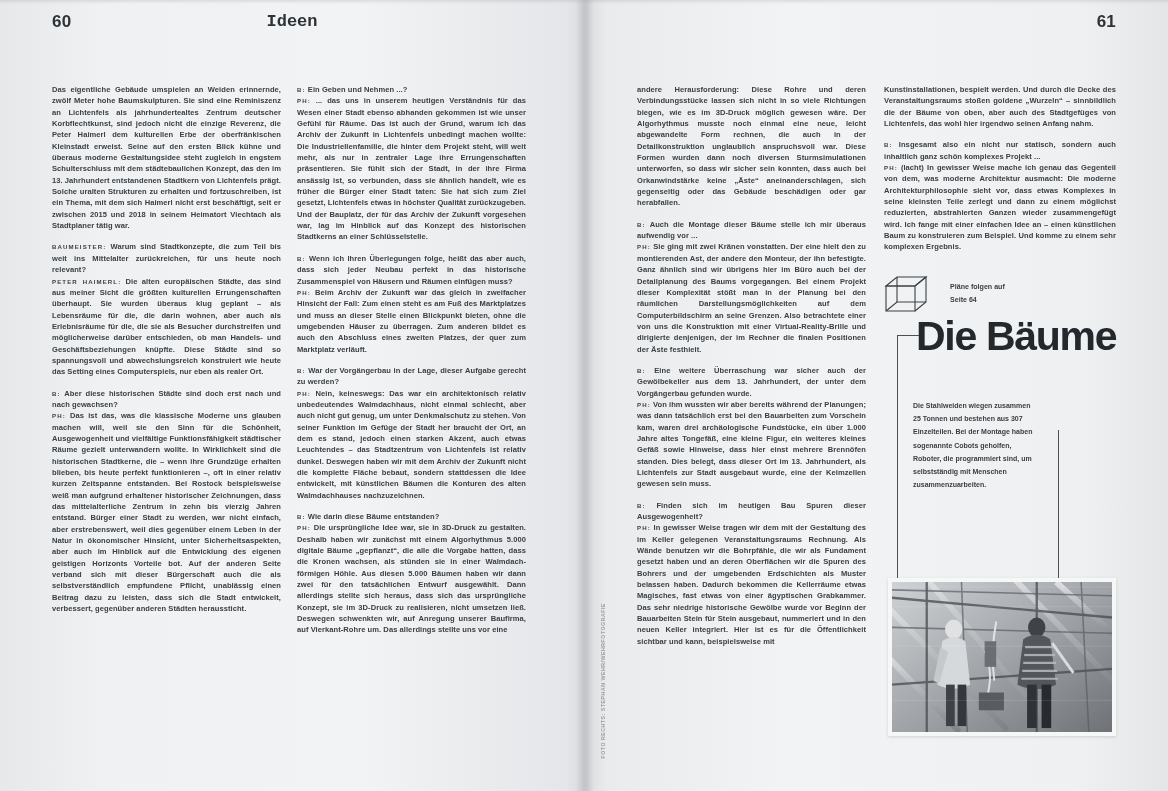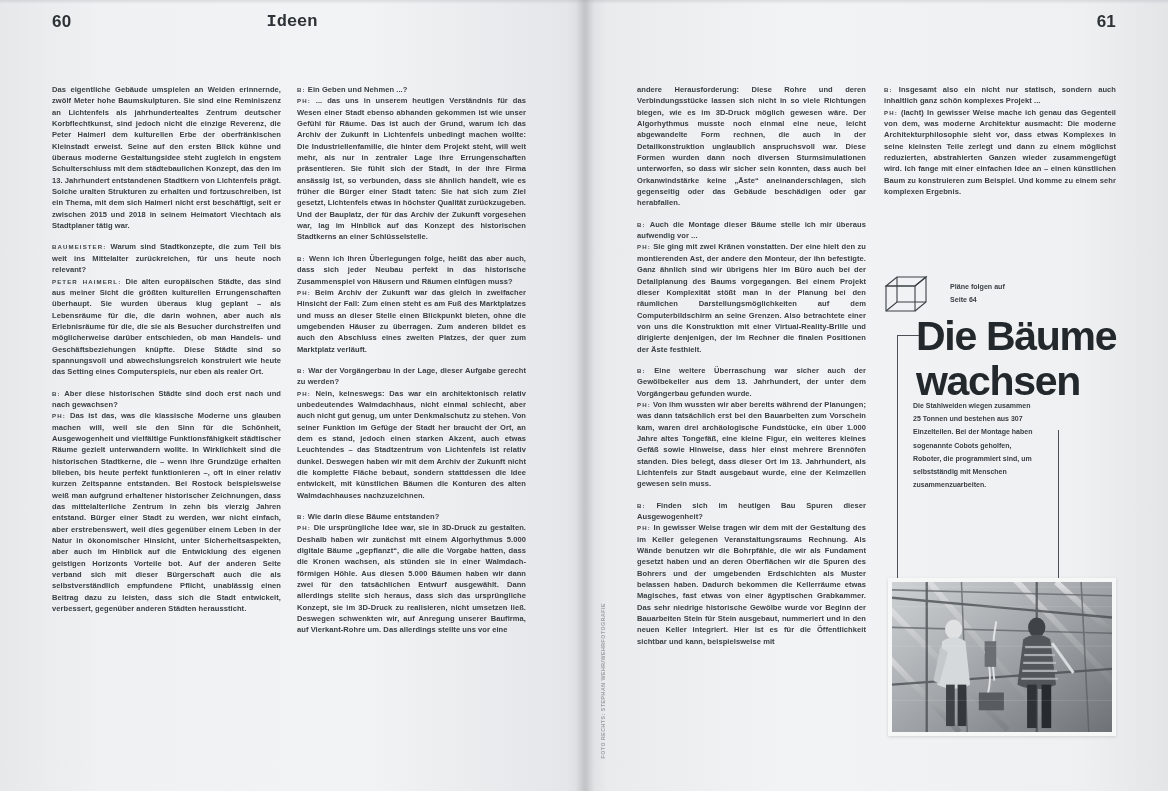--- a/index.html
+++ b/index.html
@@ -219,20 +219,21 @@
     <p>andere Herausforderung: Diese Rohre und deren Verbindungsstücke lassen sich nicht in so viele Richtungen biegen, wie es im 3D-Druck möglich gewesen wäre. Der Algorhythmus musste noch einmal eine neue, leicht abgewandelte Form rechnen, die auch in der Detailkonstruktion unglaublich anspruchsvoll war. Diese Formen wurden dann noch diversen Sturmsimulationen unterworfen, so dass wir sicher sein konnten, dass auch bei Orkanwindstärke keine „Äste“ aneinanderschlagen, sich gegenseitig oder das Gebäude beschädigen oder gar herabfallen.</p>
     <p class="qa"><span class="speaker">B:</span> <span>Auch die Montage dieser Bäume stelle ich mir überaus aufwendig vor ...</span></p>
     <p><span class="speaker">PH:</span> <span>Sie ging mit zwei Kränen vonstatten. Der eine hielt den zu montierenden Ast, der andere den Monteur, der ihn befestigte. Ganz ähnlich sind wir übrigens hier im Büro auch bei der Detailplanung des Baums vorgegangen. Bei einem Projekt dieser Komplexität stößt man in der Planung bei den räumlichen Darstellungsmöglichkeiten auf dem Computerbildschirm an seine Grenzen. Also betrachtete einer von uns die Konstruktion mit einer Virtual-Reality-Brille und dirigierte denjenigen, der im Rechner die finalen Positionen der Äste festhielt.</span></p>
     <p class="qa"><span class="speaker">B:</span> <span>Eine weitere Überraschung war sicher auch der Gewölbekeller aus dem 13. Jahrhundert, der unter dem Vorgängerbau gefunden wurde.</span></p>
     <p><span class="speaker">PH:</span> <span>Von ihm wussten wir aber bereits während der Planungen; was dann tatsächlich erst bei den Bauarbeiten zum Vorschein kam, waren drei archäologische Fundstücke, ein über 1.000 Jahre altes Tongefäß, eine kleine Figur, ein weiteres kleines Gefäß sowie Hinweise, dass hier einst mehrere Brennöfen standen. Dies belegt, dass dieser Ort im 13. Jahrhundert, als Lichtenfels zur Stadt ausgebaut wurde, eine der Keimzellen gewesen sein muss.</span></p>
     <p class="qa"><span class="speaker">B:</span> <span>Finden sich im heutigen Bau Spuren dieser Ausgewogenheit?</span></p>
     <p><span class="speaker">PH:</span> <span>In gewisser Weise tragen wir dem mit der Gestaltung des im Keller gelegenen Veranstaltungsraums Rechnung. Als Wände benutzen wir die Bohrpfähle, die wir als Fundament gesetzt haben und an deren Oberflächen wir die Spuren des Bohrers und der umgebenden Erdschichten als Muster belassen haben. Dadurch bekommen die Kellerräume etwas Magisches, fast etwas von einer ägyptischen Grabkammer. Das sehr niedrige historische Gewölbe wurde vor Beginn der Bauarbeiten Stein für Stein ausgebaut, nummeriert und in den neuen Keller integriert. Hier ist es für die Öffentlichkeit sichtbar und kann, beispielsweise mit</span></p>
   </div>
 
   <div class="col col-4">
+    <p>Kunstinstallationen, bespielt werden. Und durch die Decke des Veranstaltungsraums stoßen goldene „Wurzeln“ – sinnbildlich die der Bäume von oben, aber auch des Stadtgefüges von Lichtenfels, das wohl hier irgendwo seinen Anfang nahm.</p>
     <p class="qa"><span class="speaker">B:</span> <span>Insgesamt also ein nicht nur statisch, sondern auch inhaltlich ganz schön komplexes Projekt ...</span></p>
     <p><span class="speaker">PH:</span> <span>(lacht) In gewisser Weise mache ich genau das Gegenteil von dem, was moderne Architektur ausmacht: Die moderne Architekturphilosophie sieht vor, dass etwas Komplexes in seine kleinsten Teile zerlegt und dann zu einem möglichst reduzierten, abstrahierten Ganzen wieder zusammengefügt wird. Ich fange mit einer einfachen Idee an – einen künstlichen Baum zu konstruieren zum Beispiel. Und komme zu einem sehr komplexen Ergebnis.</span></p>
   </div>
 
   <div class="plan-note">
     <span class="cube-icon">
       <svg viewBox="0 0 44 40" xmlns="http://www.w3.org/2000/svg">
         <g fill="none" stroke="#3a4045" stroke-width="1.1">
           <path d="M2 11 L13 2 L42 2 L31 11 Z"></path>
           <path d="M2 11 L2 36 L31 36 L31 11 Z"></path>
@@ -243,21 +244,20 @@
       </svg>
     </span>
     <span class="plan-note-text">
       <span>Pläne folgen auf</span><br>
       <span>Seite 64</span>
     </span>
   </div>
 
   <div class="headline">
     <span>Die Bäume</span><br>
-    <span>wachsen</span>
   </div>
 
   <div class="caption-rule-left"></div>
   <div class="caption-rule-right"></div>
   <div class="caption">Die Stahlweiden wiegen zusammen 25 Tonnen und bestehen aus 307 Einzelteilen. Bei der Montage haben sogenannte Cobots geholfen, Roboter, die programmiert sind, um selbstständig mit Menschen zusammenzuarbeiten.</div>
 
   <div class="photo-frame">
     <div class="photo">
       <svg viewBox="0 0 228 152" xmlns="http://www.w3.org/2000/svg" preserveAspectRatio="none">
         <defs>

